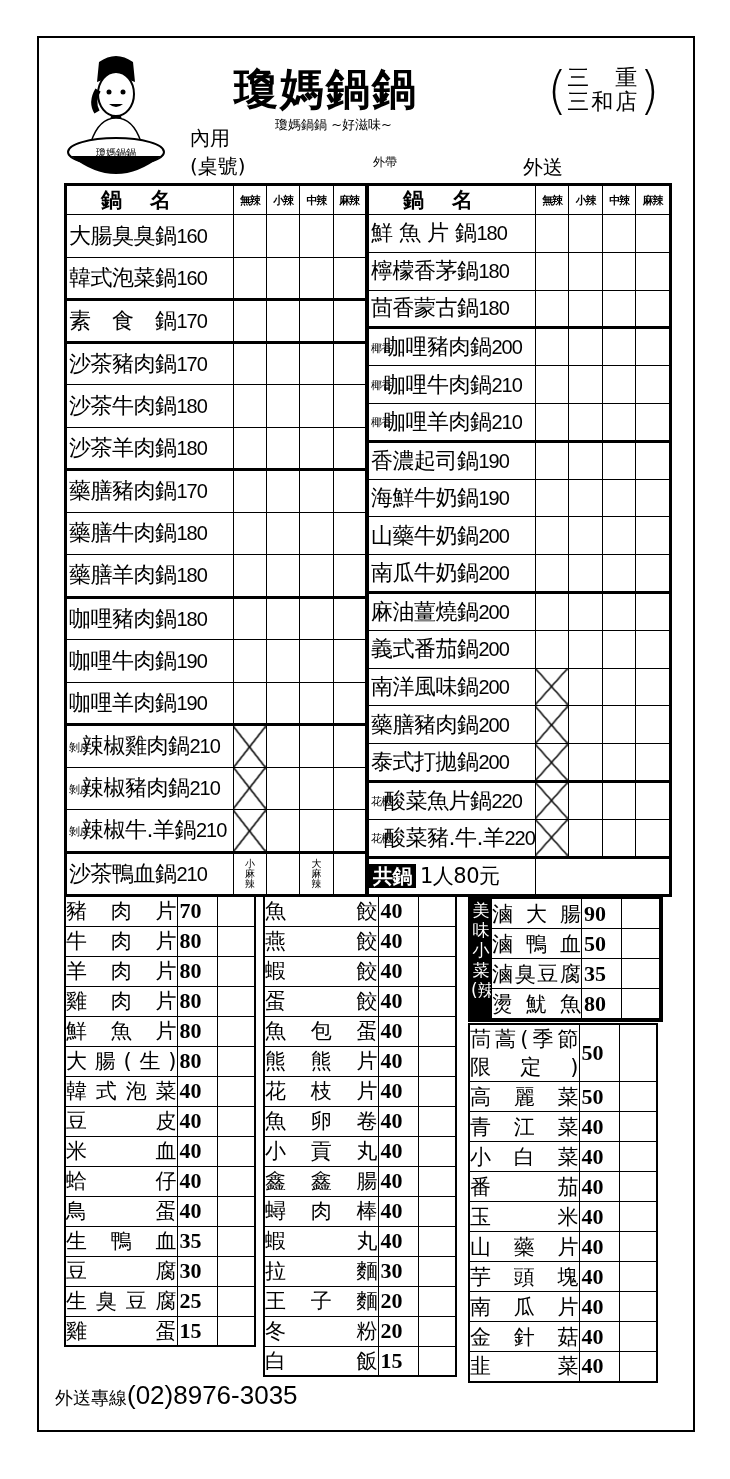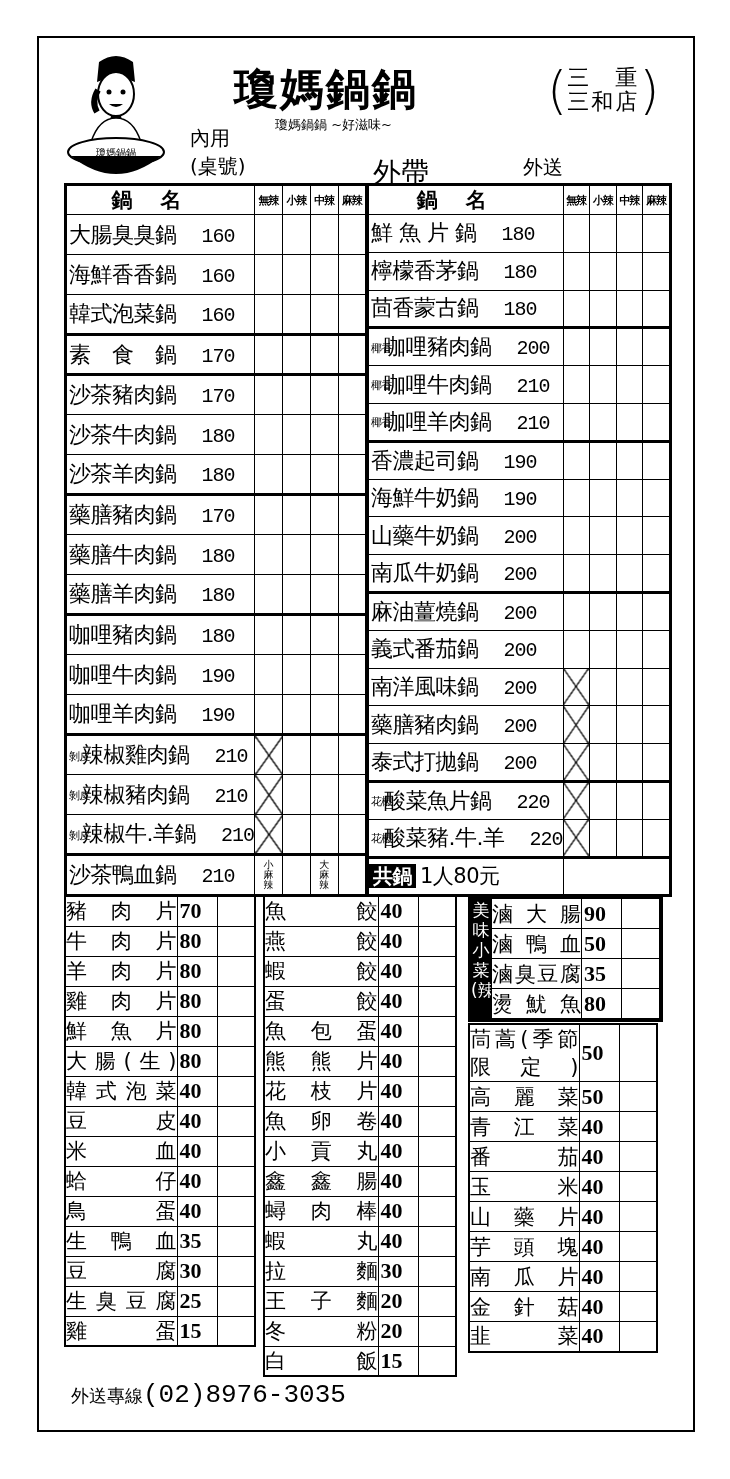--- a/index.html
+++ b/index.html
@@ -6,52 +6,52 @@
   body { width: 730px; height: 1479px; background: #fff; font-family: "DejaVu Sans", sans-serif; color: #000; position: relative; overflow: hidden; }
   .sheet { position: absolute; left: 37px; top: 36px; width: 658px; height: 1396px; border: 2px solid #000; }
   .mascot { position: absolute; left: 22px; top: 14px; width: 110px; height: 130px; }
   .title { position: absolute; left: 195px; top: 22px; font-size: 44px; font-family: "DejaVu Serif", serif; font-weight: bold; letter-spacing: 2px; }
   .slogan { position: absolute; left: 236px; top: 78px; font-size: 13px; }
   .branch { position: absolute; left: 508px; top: 22px; display: flex; align-items: center; }
   .branch .paren { font-size: 52px; line-height: 60px; font-weight: 200; }
   .branch .txt { font-size: 22px; line-height: 24px; text-align: center; }
   .branch .txt div { letter-spacing: 2px; }
   .dinein { position: absolute; left: 151px; top: 86px; font-size: 20px; line-height: 28px; }
-  .takeout { position: absolute; left: 334px; top: 116px; font-size: 28px; }
+  .takeout { position: absolute; left: 334px; top: 116px; font-size: 12px; }
   .delivery { position: absolute; left: 484px; top: 116px; font-size: 20px; }
 
   table { border-collapse: collapse; }
   .pot-wrap { position: absolute; left: 25px; top: 145px; width: 608px; display: flex; border: 2px solid #000; }
   .pot-table { width: 304px; }
   .pot-table td, .pot-table th { border: 1px solid #000; height: 37.8px; padding: 0; }
   .pot-table th { height: 28px; font-weight: normal; }
   .pot-table th.name-h { font-size: 21px; letter-spacing: 28px; font-weight: bold; margin-top: 36px; }
   .pot-table th.spice-h { font-size: 11px; width: 34px; letter-spacing: -1px; font-weight: bold; }
   .pot-table td.name { width: 167px; font-size: 22px; white-space: nowrap; padding-left: 2px; position: relative; letter-spacing: -0.5px; }
-  .pot-table td.name .price { font-family: Liberation Mono, monospace; font-size: 20px; letter-spacing: -1px; margin-left: 25px; }
+  .pot-table td.name .price { font-family: Liberation Sans, sans-serif; font-size: 20px; letter-spacing: -1px; }
   .pot-table td.name .prefix { display: inline-block; font-size: 11px; line-height: 11px; width: 13px; vertical-align: middle; }
   .pot-table td.x { background: linear-gradient(to top right, transparent 48%, #000 49%, #000 51%, transparent 52%), linear-gradient(to bottom right, transparent 48%, #000 49%, #000 51%, transparent 52%); }
   .pot-table tr.group-top td { border-top: 3px solid #000; }
   .pot-table td.note { font-size: 10px; text-align: center; line-height: 10px; }
   .pot-left { border-right: 3px solid #000; }
   .share-label { background: #000; color: #fff; font-size: 20px; font-weight: bold; padding: 0 4px; }
   .share-price { font-size: 21px; padding-left: 4px; }
 
   .side-wrap { position: absolute; left: 25px; top: 857px; width: 608px; height: 481px; }
   .side-table { position: absolute; top: 0; }
   .side-table td { border: 1px solid #000; height: 30px; padding: 0; }
   .side-table td.sprice { font-family: "Liberation Serif", serif; font-weight: bold; font-size: 22px; width: 40px; text-align: left; padding-left: 2px; }
   .side-table td.sqty { width: 38px; }
   .sname-cell { font-size: 21px; text-align: justify; text-align-last: justify; padding: 0 3px; }
   .t1 { left: 0; border: 2px solid #000; }
   .t2 { left: 199px; border: 2px solid #000; }
   .t3 { left: 404px; border: 2px solid #000; }
   .specials { position: absolute; left: 404px; top: 0; border: 3px solid #000; display: flex; background: #fff; }
   .specials .vlabel { width: 20px; background: #000; color: #fff; font-size: 17px; line-height: 20px; text-align: center; padding-top: 2px; }
-  .footer { position: absolute; left: 32px; top: 1342px; font-size: 26px; font-family: Liberation Mono, monospace; }
+  .footer { position: absolute; left: 16px; top: 1342px; font-size: 26px; font-family: Liberation Sans, sans-serif; }
   .footer .lbl { font-size: 18px; }
 </style>
 </head>
 <body>
 
 <div class="sheet">
 
   <svg class="mascot" viewBox="0 0 110 130">
     <path d="M38 10 Q55 -2 72 10 L74 30 Q55 22 36 30 Z" fill="#000"></path>
     <ellipse cx="55" cy="42" rx="18" ry="22" fill="#fff" stroke="#000" stroke-width="2"></ellipse>
@@ -96,27 +96,20 @@
         </thead>
       <tbody>
           <tr>
       <td class="name"><span>大腸臭臭鍋</span><span class="price">160</span></td>
             <td></td>
             <td></td>
             <td></td>
             <td></td>
           </tr>
           <tr>
-      <td class="name"><span>海鮮香香鍋</span><span class="price">160</span></td>
-            <td></td>
-            <td></td>
-            <td></td>
-            <td></td>
-          </tr>
-          <tr>
       <td class="name"><span>韓式泡菜鍋</span><span class="price">160</span></td>
             <td></td>
             <td></td>
             <td></td>
             <td></td>
           </tr>
           <tr class="group-top">
       <td class="name"><span>素　食　鍋</span><span class="price">170</span></td>
             <td></td>
             <td></td>
@@ -556,20 +549,25 @@
       <td class="sname-cell" style="width:110px">高麗菜</td>
       <td class="sprice">50</td>
       <td class="sqty"></td>
           </tr>
           <tr>
       <td class="sname-cell" style="width:110px">青江菜</td>
       <td class="sprice">40</td>
       <td class="sqty"></td>
           </tr>
           <tr>
+      <td class="sname-cell" style="width:110px">小白菜</td>
+      <td class="sprice">40</td>
+      <td class="sqty"></td>
+          </tr>
+          <tr>
       <td class="sname-cell" style="width:110px">番茄</td>
       <td class="sprice">40</td>
       <td class="sqty"></td>
           </tr>
           <tr>
       <td class="sname-cell" style="width:110px">玉米</td>
       <td class="sprice">40</td>
       <td class="sqty"></td>
           </tr>
           <tr>

